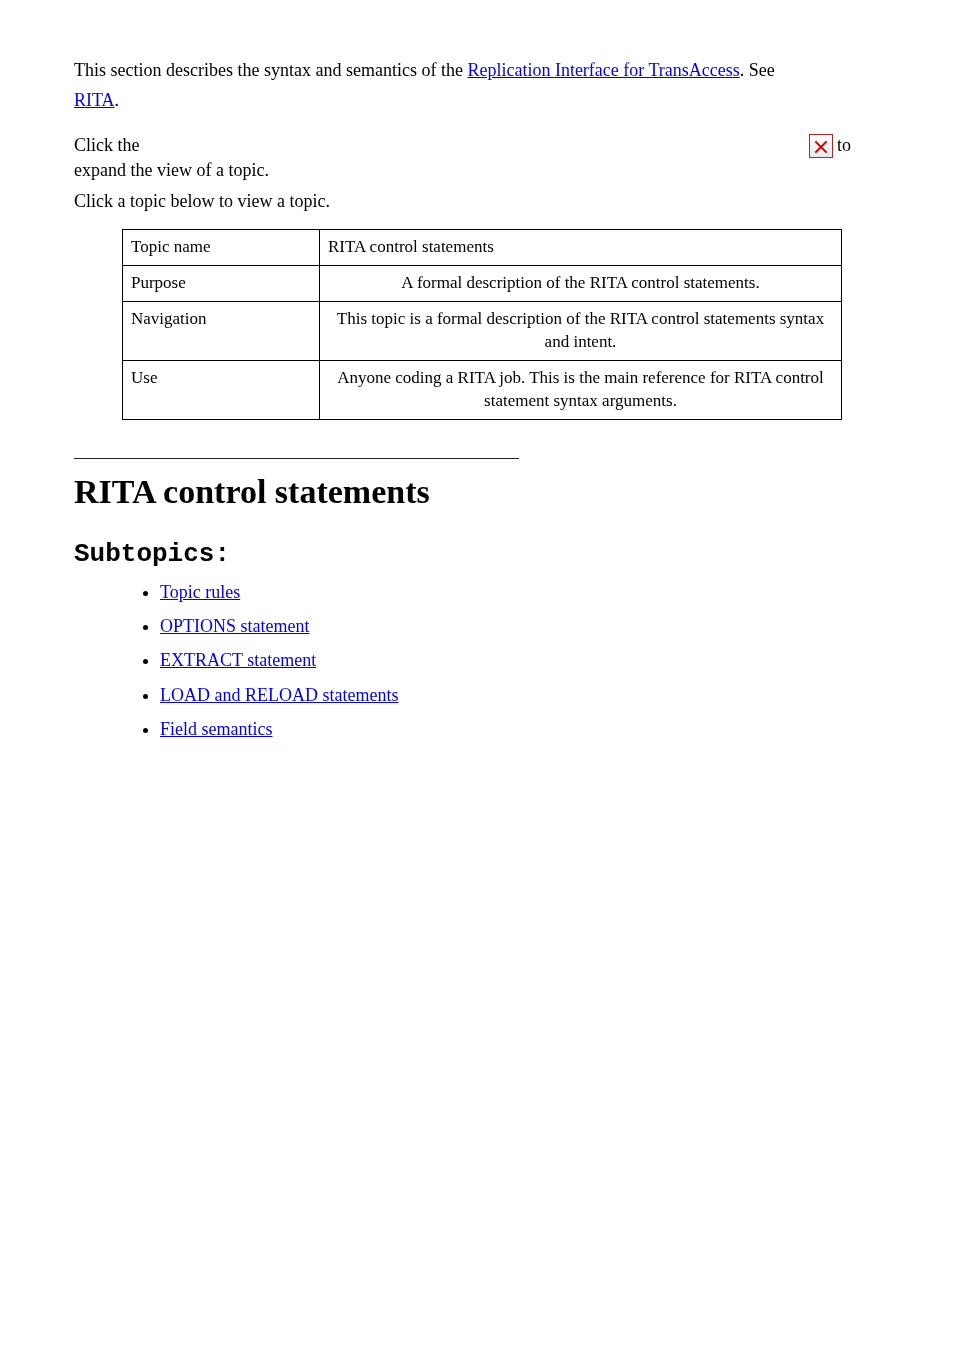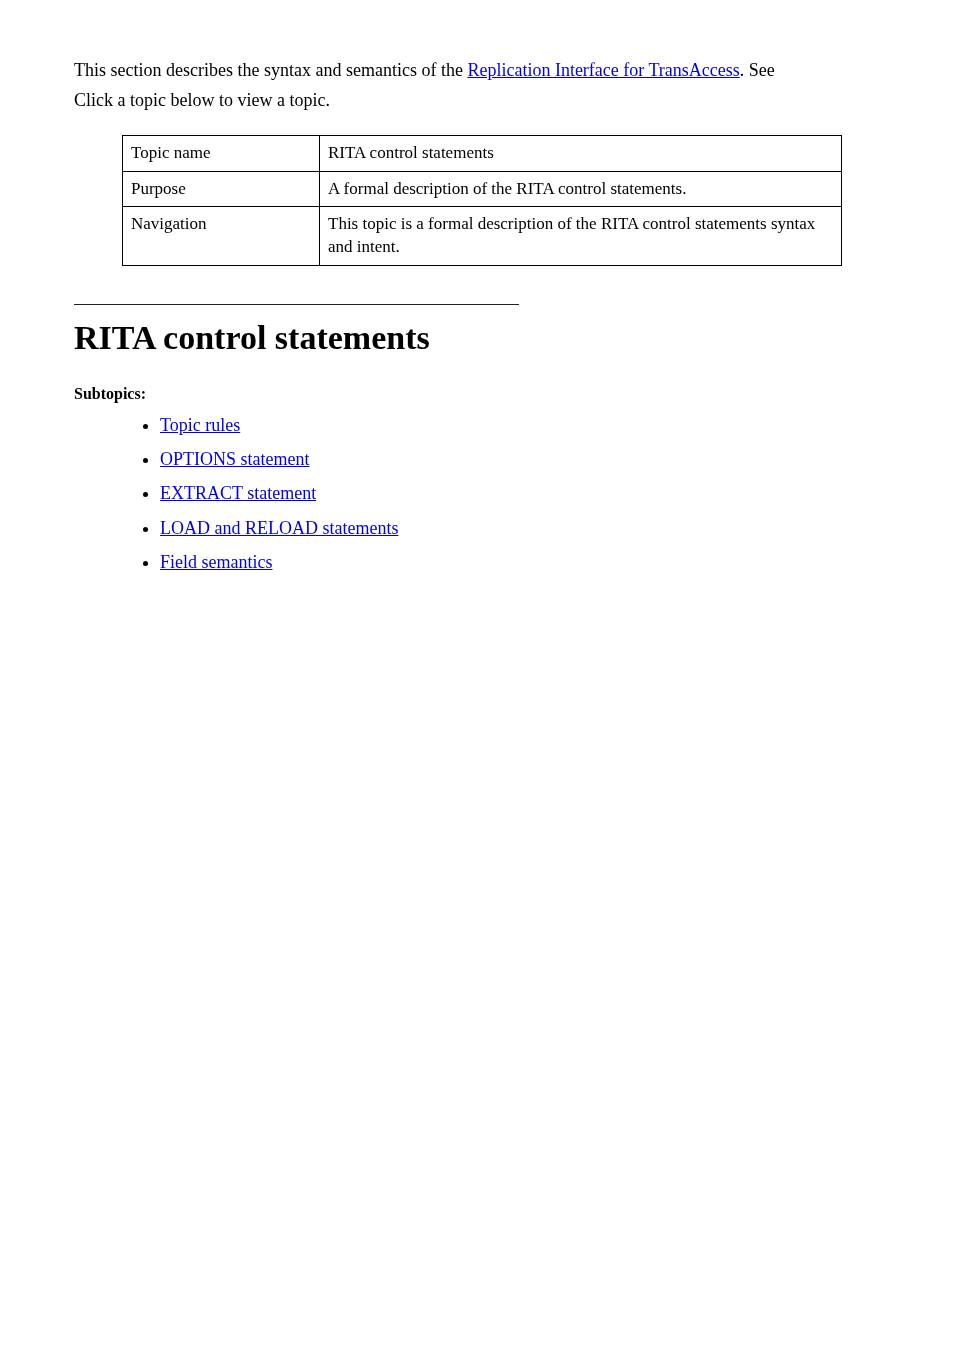--- a/index.html
+++ b/index.html
@@ -19,49 +19,51 @@
     position: relative;
   }
   a.link {
     color: #0000ee;
     text-decoration: underline;
   }
   table.topic-table {
     border-collapse: collapse;
     width: 720px;
     margin-left: 48px;
-    margin-top: 22px;
+    margin-top: 16px;
   }
   table.topic-table td {
     border: 1.3px solid #000;
     padding: 6px 8px;
     vertical-align: top;
     font-size: 17px;
   }
   table.topic-table td.k {
     width: 180px;
   }
   table.topic-table td.multi {
     line-height: 1.35;
+    text-align: center;
   }
   hr.sep {
     border: none;
     border-top: 1px solid #222;
     margin: 38px 0 10px 0;
     width: 445px;
   }
   .heading-1 {
     font-size: 34px;
     font-weight: bold;
     margin: 10px 0 6px 0;
   }
   .heading-3 {
-    font-size: 16px;
+    font-size: 26px;
     font-weight: bold;
     margin: 22px 0 8px 0;
+    font-family: Liberation Mono, monospace;
   }
   ul.subtopics {
     margin: 8px 0 0 62px;
     padding-left: 24px;
   }
   ul.subtopics li {
     margin-bottom: 10px;
   }
   .broken-img {
     display: inline-block;
@@ -89,36 +91,49 @@
 </style>
 </head>
 <body>
 
 <div class="page">
 
   <p>
     <span>This section describes the syntax and semantics of the </span>
     <a href="#" class="link">Replication Interface for TransAccess</a><span>. See </span>
   </p>
+  <p>
+    <a href="#" class="link">RITA</a><span>.</span>
+  </p>
 
+  <p class="gap-top-20" style="text-align:left;">
+    <span>Click the </span>
+    <span style="display:inline-block; width:660px;"></span>
+    <span class="broken-img"></span>
+    <span> to expand the view of a topic.</span>
+  </p>
   <p>Click a topic below to view a topic.</p>
 
   <table class="topic-table">
     <tbody>
         <tr>
       <td class="k">Topic name</td>
       <td>RITA control statements</td>
     </tr>
     <tr>
       <td class="k">Purpose</td>
       <td class="multi">A formal description of the RITA control statements.</td>
     </tr>
     <tr>
       <td class="k">Navigation</td>
       <td class="multi">This topic is a formal description of the RITA control statements syntax and intent.</td>
+    </tr>
+    <tr>
+      <td class="k">Use</td>
+      <td class="multi">Anyone coding a RITA job. This is the main reference for RITA control statement syntax arguments.</td>
     </tr>
   </tbody>
     </table>
 
   <hr class="sep">
 
   <div class="heading-1">RITA control statements</div>
 
   <div class="heading-3">Subtopics:</div>
 

